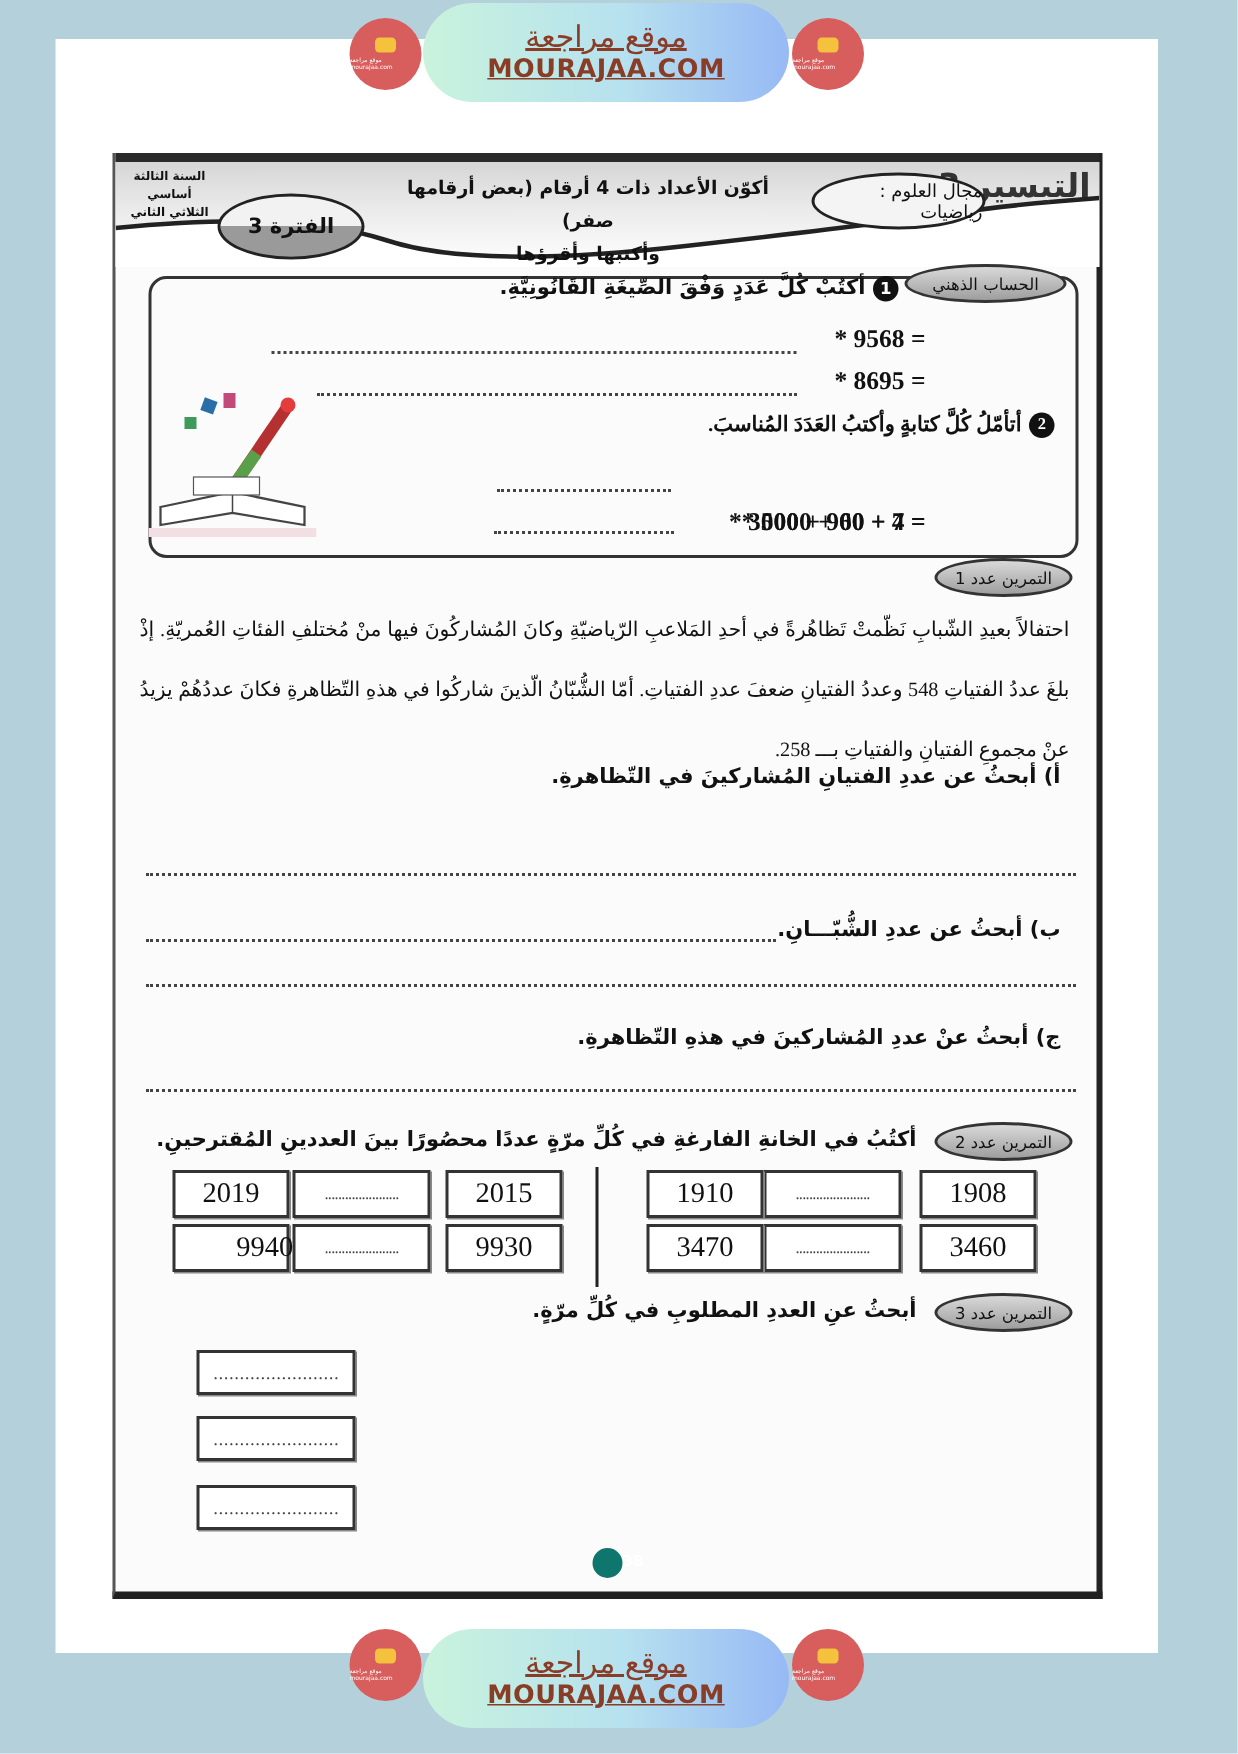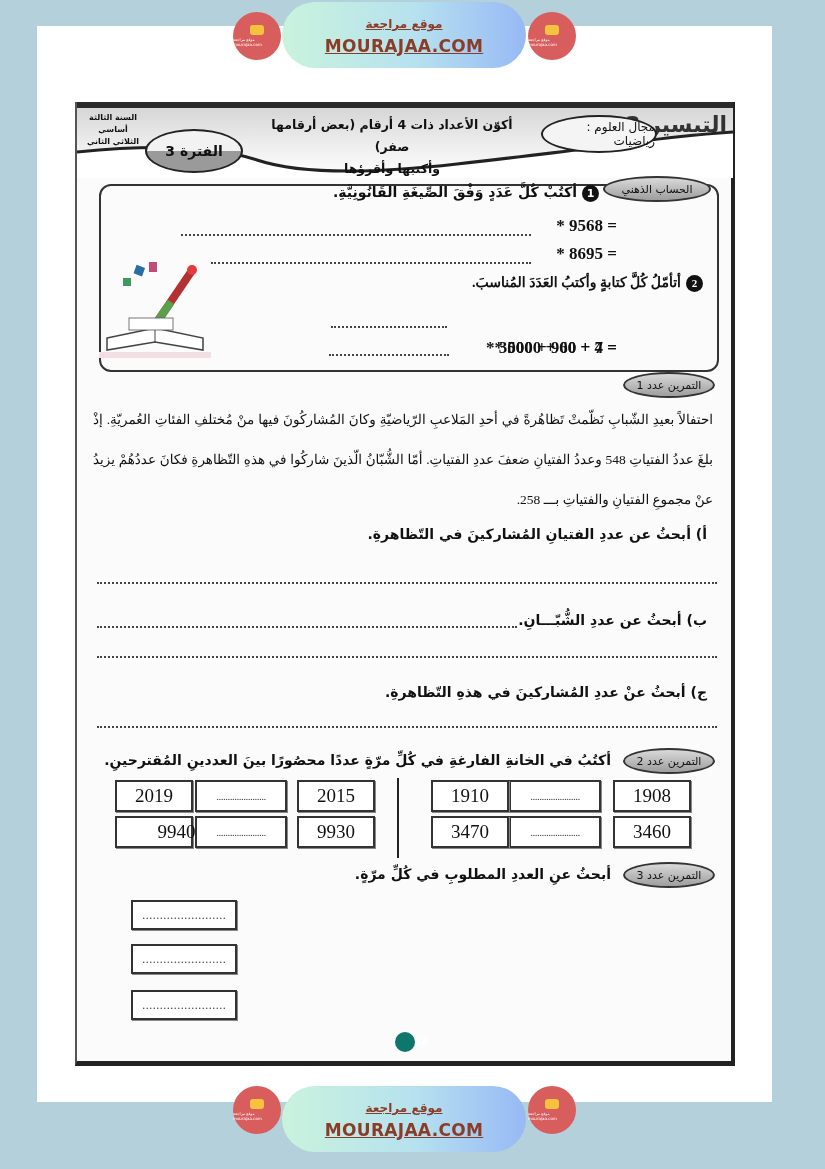--- a/index.html
+++ b/index.html
@@ -6,21 +6,21 @@
   html, body { width: 825px; height: 1169px; overflow: hidden; }
   body { background: #b4d0da; font-family: "DejaVu Serif", serif; position: relative; }
   .card { position: absolute; left: 37px; top: 26px; width: 735px; height: 1076px; background: #ffffff; }
 
   
   .banner { position: absolute; left: 282px; width: 244px; height: 66px; border-radius: 33px;
     background: linear-gradient(90deg, #c9f3dc 0%, #b6e1ef 55%, #97b9f5 100%);
     display: flex; flex-direction: column; align-items: center; justify-content: center; z-index: 3; }
   .banner.top { top: 2px; }
   .banner.bottom { top: 1086px; }
-  .banner .ar { font-family: "DejaVu Sans", sans-serif; font-weight: bold; font-size: 12px; color: #8a3d26; text-decoration: underline; line-height: 22px; direction: rtl; }
+  .banner .ar { font-family: "DejaVu Sans", sans-serif; font-weight: normal; font-size: 20px; color: #8a3d26; text-decoration: underline; line-height: 22px; direction: rtl; }
   .banner .en { font-family: "DejaVu Sans", sans-serif; font-weight: bold; font-size: 17px; color: #8a3d26; text-decoration: underline; line-height: 22px; letter-spacing: 0.3px; }
   .badge { position: absolute; width: 48px; height: 48px; border-radius: 50%; background: #d85d5d; z-index: 3;
     display: flex; flex-direction: column; align-items: center; justify-content: center; }
   .badge .book { width: 14px; height: 10px; background: #f4c23c; border-radius: 3px; margin-bottom: 2px; }
   .badge .tiny { font-family: "DejaVu Sans", sans-serif; font-size: 4px; color: #fff; line-height: 5px; }
 
   
   .sheet { position: absolute; left: 75px; top: 102px; width: 660px; height: 964px; background: #fbfbfb;
     border-left: 2px solid #555; border-right: 4px solid #222; border-bottom: 5px solid #222; direction: rtl; color: #111; }
   .header { position: absolute; left: 0; top: 0; width: 656px; height: 76px;
@@ -119,21 +119,21 @@
     <rect x="50" y="12" width="8" height="10" fill="#c24a7a"></rect>
     <line x1="92" y1="22" x2="58" y2="72" stroke="#b53030" stroke-width="8"></line>
     <line x1="72" y1="52" x2="58" y2="72" stroke="#5aa04a" stroke-width="8"></line>
     <circle cx="93" cy="20" r="5" fill="#e43b3b"></circle>
     <rect x="30" y="68" width="44" height="12" fill="#fff" stroke="#555" stroke-width="0.8"></rect>
     <rect x="0" y="102" width="112" height="6" fill="#f1dfe4"></rect>
   </svg>
 
   <div class="tag" style="left:546px;top:270px;width:92px;">التمرين عدد 1</div>
   <div class="para" style="top:298px;">احتفالاً بعيدِ الشّبابِ نَظّمتْ تَظاهُرةً في أحدِ المَلاعبِ الرّياضيّةِ وكانَ المُشاركُونَ فيها منْ مُختلفِ الفئاتِ العُمريّةِ. إذْ بلغَ عددُ الفتياتِ 548 وعددُ الفتيانِ ضعفَ عددِ الفتياتِ. أمّا الشُّبّانُ الّذينَ شاركُوا في هذهِ التّظاهرةِ فكانَ عددُهُمْ يزيدُ عنْ مجموعِ الفتيانِ والفتياتِ بـــ 258.</div>
-  <div class="sub" style="top:424px;text-align:right;">أ) أبحثُ عن عددِ الفتيانِ المُشاركينَ في التّظاهرةِ.</div>
+  <div class="sub" style="top:408px;text-align:right;">أ) أبحثُ عن عددِ الفتيانِ المُشاركينَ في التّظاهرةِ.</div>
   <div class="dots" style="left:20px;width:620px;top:480px;"></div>
   <div class="sub" style="top:510px;">ب) أبحثُ عن عددِ الشُّبّـــانِ.</div>
   <div class="dots" style="left:20px;width:420px;top:524px;"></div>
   <div class="dots" style="left:20px;width:620px;top:554px;"></div>
   <div class="sub" style="top:582px;">ج) أبحثُ عنْ عددِ المُشاركينَ في هذهِ التّظاهرةِ.</div>
   <div class="dots" style="left:20px;width:620px;top:624px;"></div>
 
   <div class="tag" style="left:546px;top:646px;width:92px;">التمرين عدد 2</div>
   <div class="sub" style="right:120px;top:650px;">أكتُبُ في الخانةِ الفارغةِ في كُلِّ مرّةٍ عددًا محصُورًا بينَ العددينِ المُقترحينِ.</div>
 

